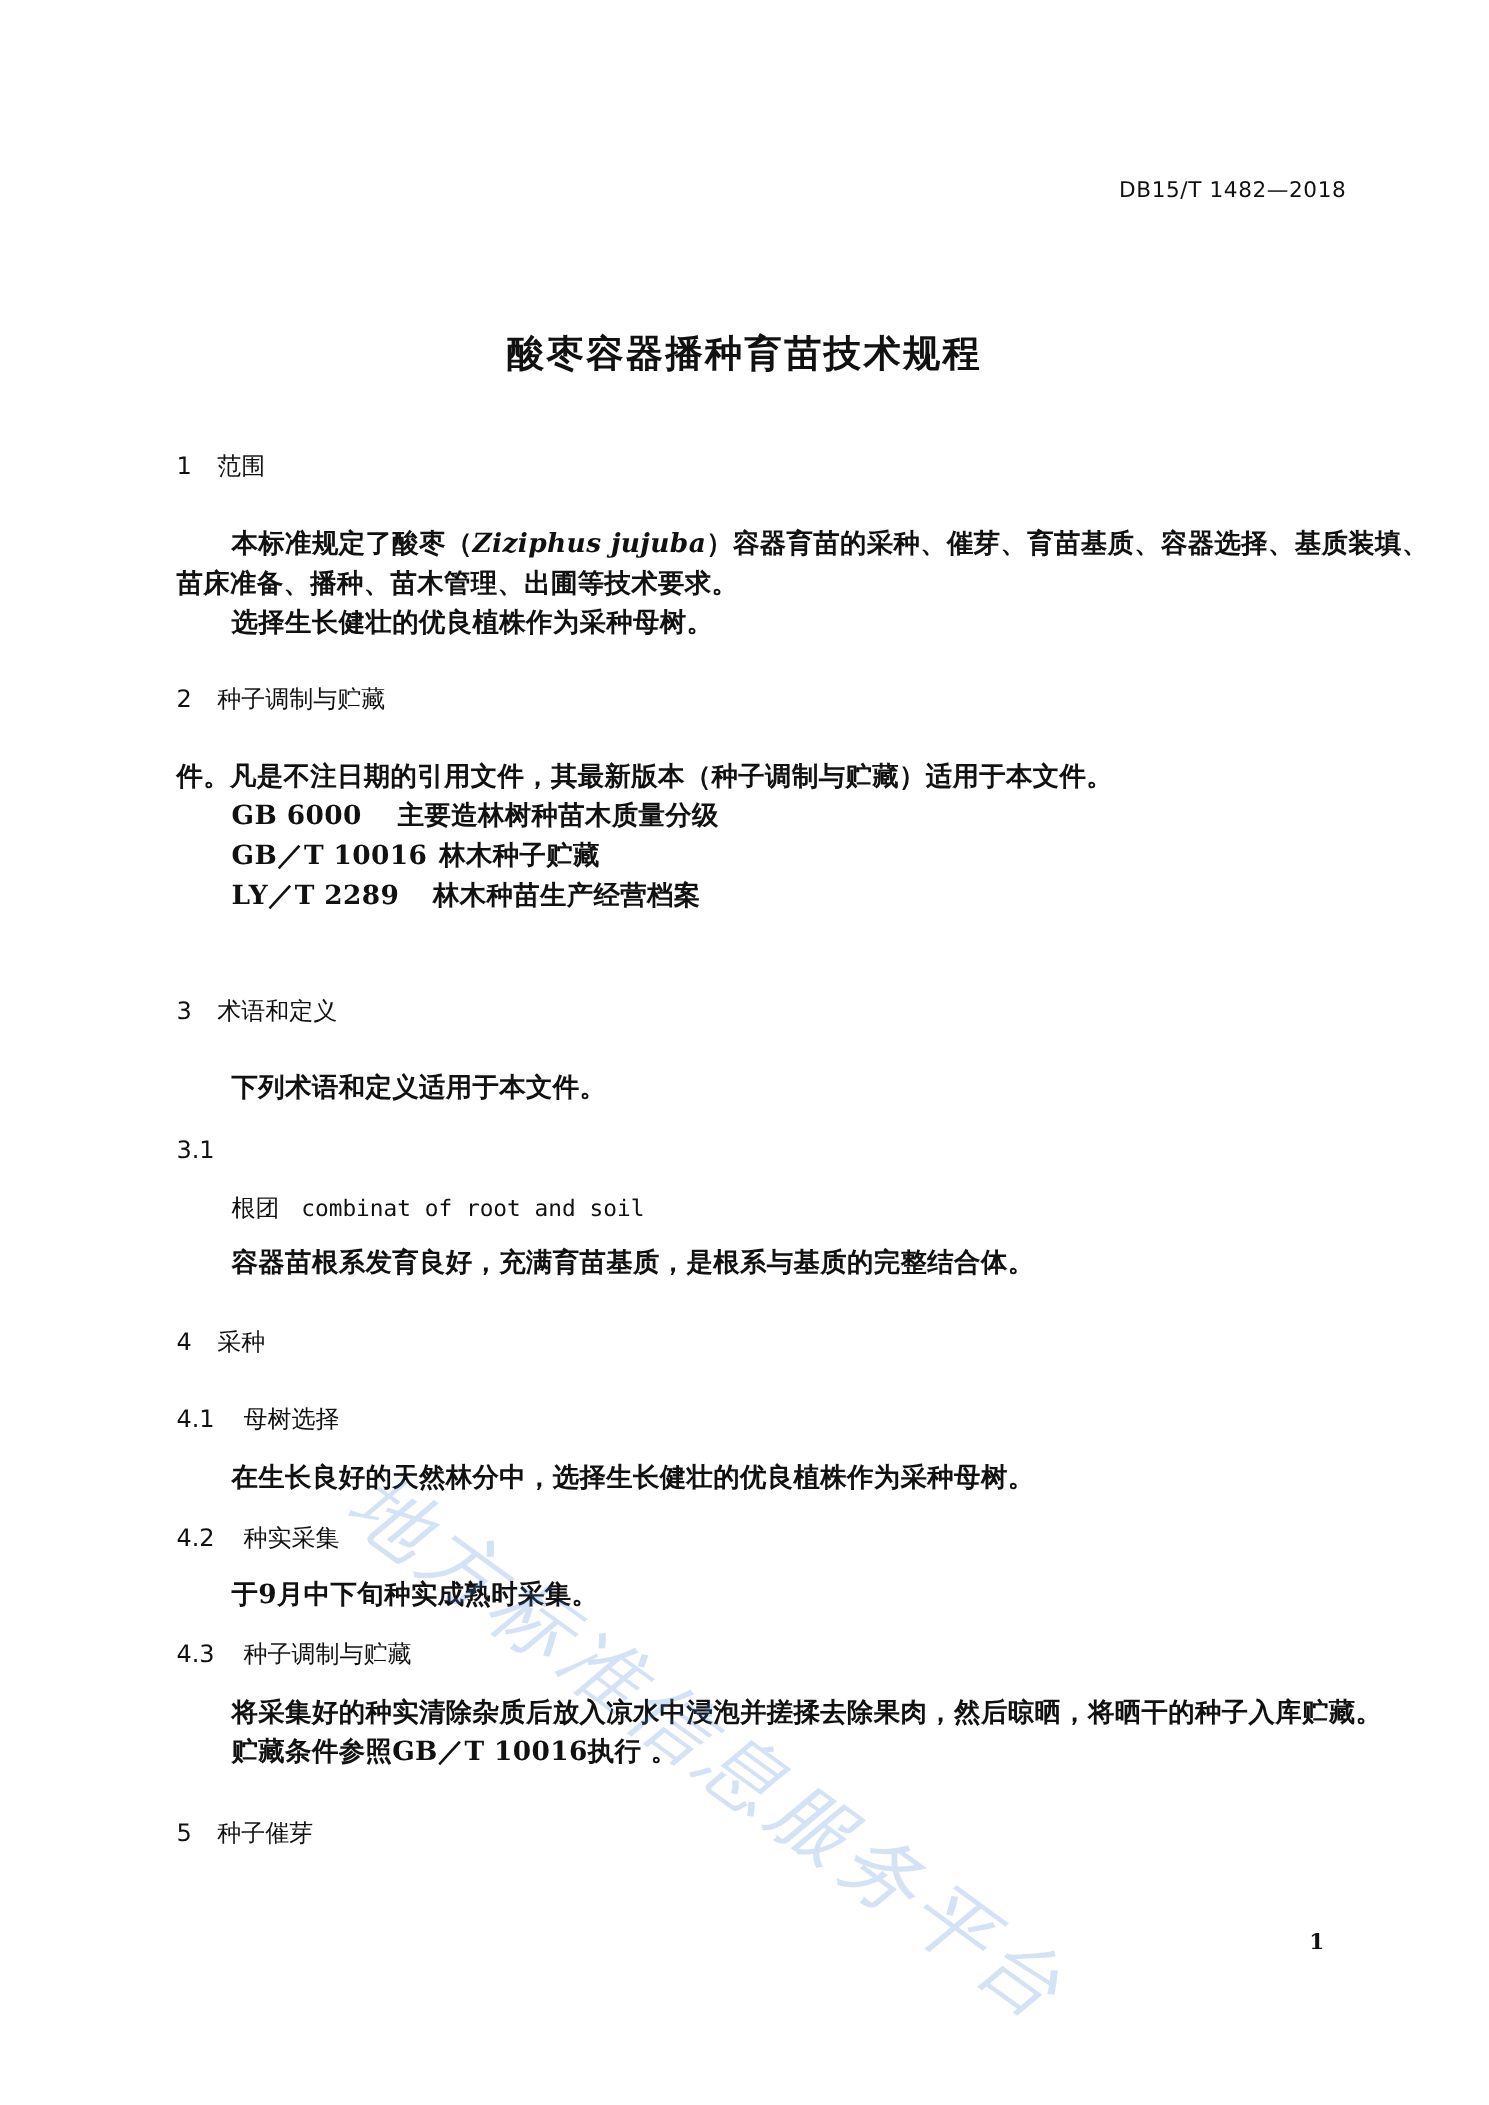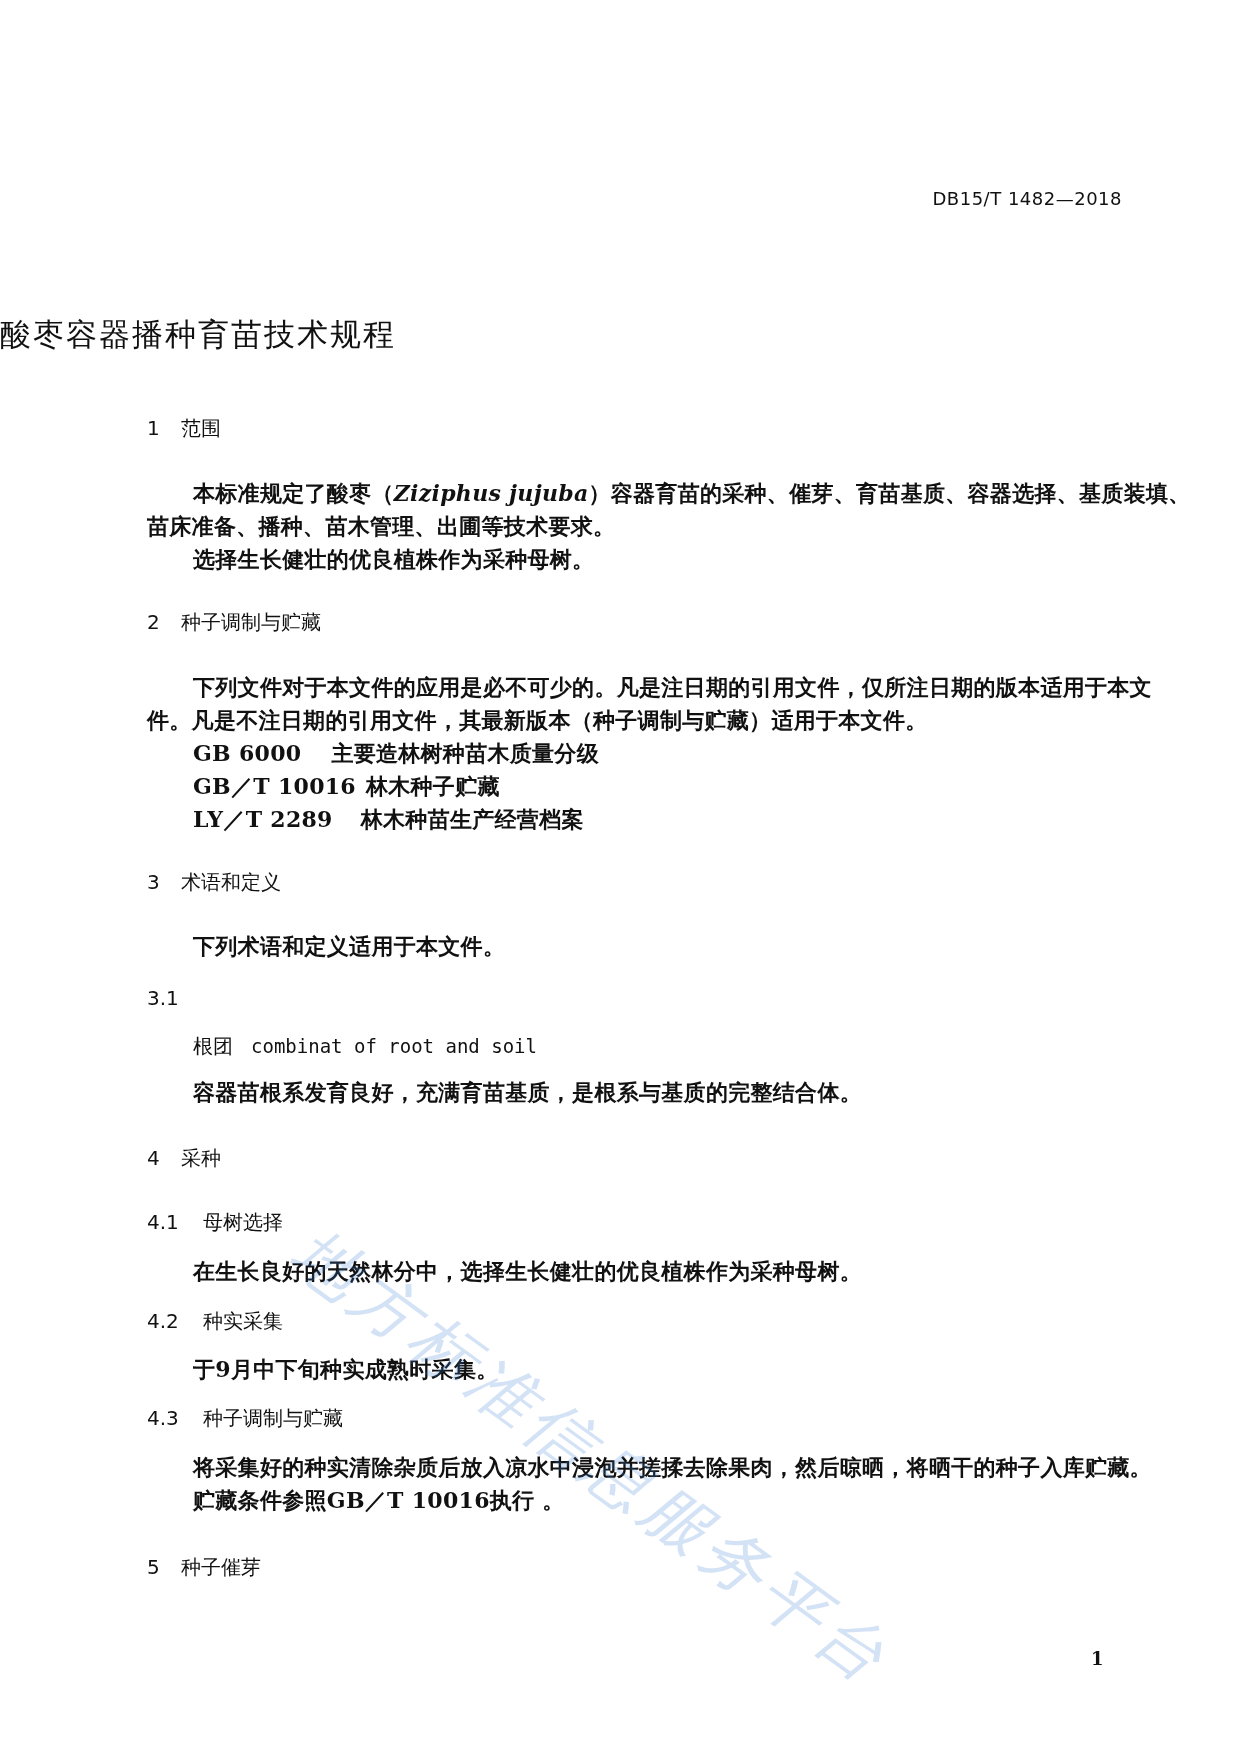--- a/index.html
+++ b/index.html
@@ -1,22 +1,22 @@
 <!DOCTYPE html>
 <html><head>
 <meta charset="utf-8">
 <style>
   html, body { margin: 0; padding: 0; background: #ffffff; }
   body { width: 1241px; height: 1754px; position: relative; overflow: hidden; color: #111; }
   .page { position: absolute; left: 0; top: 0; width: 1241px; height: 1754px; background: #fff; }
-  .abs { position: absolute; white-space: nowrap; margin-top: 40px; }
+  .abs { position: absolute; white-space: nowrap; }
   .sans { font-family: "DejaVu Sans", "Liberation Sans", sans-serif; }
   .serif { font-family: "DejaVu Serif", "Liberation Serif", serif; font-weight: bold; }
   .std-code { right: 119px; top: 148px; font-size: 18px; letter-spacing: 0.5px; }
-  .title { left: 0; width: 1241px; top: 274px; font-size: 31px; letter-spacing: 2px; white-space: nowrap; }
+  .title { left: 0; width: 1241px; text-align: center; top: 274px; font-size: 31px; letter-spacing: 2px; white-space: nowrap; font-weight: bold; }
   .h { left: 147px; font-size: 20px; line-height: 24px; }
   .h .num { display: inline-block; min-width: 34px; }
   .h .num.sub { min-width: 56px; }
   .p { left: 147px; font-size: 22px; line-height: 33px; width: 980px; white-space: normal; letter-spacing: 0.3px; }
   .line { display: block; white-space: nowrap; }
   .indent-line { padding-left: 46px; }
   .ital { font-style: italic; }
   .term { left: 193px; font-size: 20px; }
   .term .en { font-family: "DejaVu Sans Mono", "Liberation Mono", monospace; font-size: 19px; margin-left: 18px; }
   .pageno { left: 1091px; top: 1608px; font-size: 18px; }
@@ -37,21 +37,20 @@
   <div class="abs serif p" style="top:437px;">
     <span class="line indent-line"><span>本标准规定了酸枣（</span><span class="ital">Ziziphus jujuba</span><span>）容器育苗的采种、催芽、育苗基质、容器选择、基质装填、</span></span>
     <span class="line">苗床准备、播种、苗木管理、出圃等技术要求。</span>
     <span class="line indent-line">选择生长健壮的优良植株作为采种母树。</span>
   </div>
 
   <div class="abs sans h" style="top:570px;">
     <span class="num">2</span><span>种子调制与贮藏</span>
   </div>
   <div class="abs serif p" style="top:631px;">
-    <span class="line indent-line">下列文件对于本文件的应用是必不可少的。凡是注日期的引用文件，仅所注日期的版本适用于本文</span>
     <span class="line">件。凡是不注日期的引用文件，其最新版本（种子调制与贮藏）适用于本文件。</span>
     <span class="line indent-line"><span>GB 6000</span><span style="display:inline-block;width:30px;"></span><span>主要造林树种苗木质量分级</span></span>
     <span class="line indent-line"><span>GB／T 10016</span><span style="display:inline-block;width:10px;"></span><span>林木种子贮藏</span></span>
     <span class="line indent-line"><span>LY／T 2289</span><span style="display:inline-block;width:28px;"></span><span>林木种苗生产经营档案</span></span>
   </div>
 
   <div class="abs sans h" style="top:830px;">
     <span class="num">3</span><span>术语和定义</span>
   </div>
   <div class="abs serif p" style="top:890px;">

